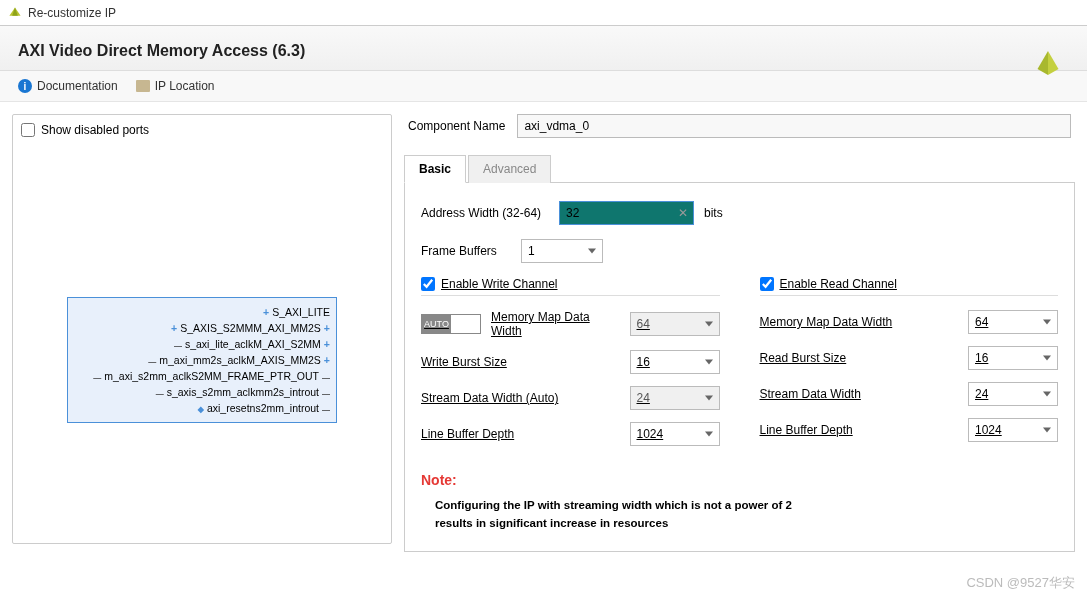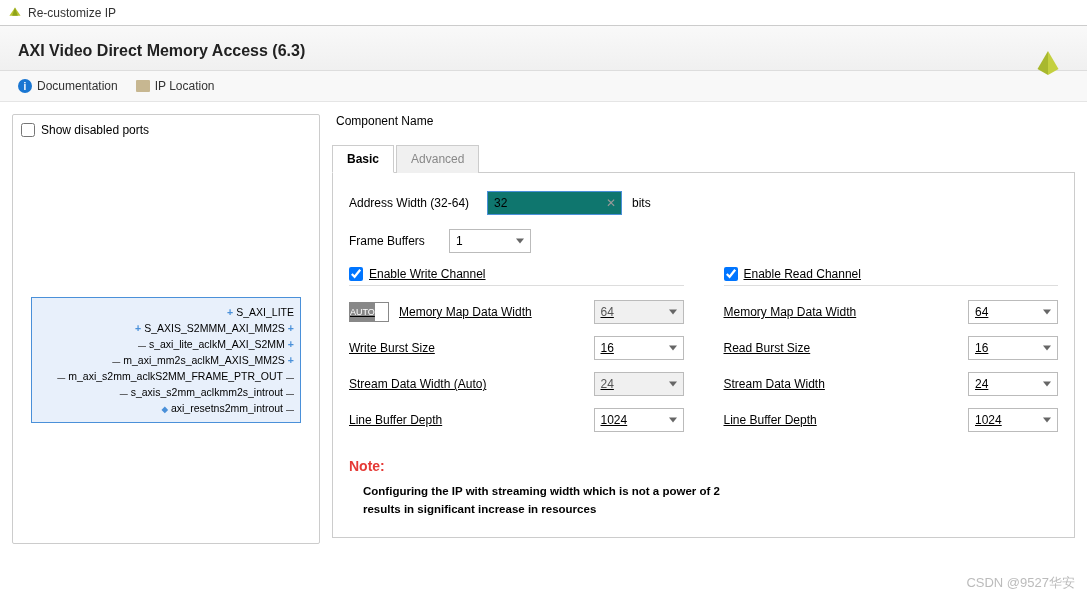--- a/index.html
+++ b/index.html
@@ -8,21 +8,21 @@
 .titlebar .icon { width: 14px; height: 14px; margin-right: 6px; }
 .titlebar .title { font-size: 12px; color: #333; }
 .header-section { background: linear-gradient(#f9f9f9, #f0f0f0); padding: 16px 18px 10px 18px; border-bottom: 1px solid #ddd; position: relative; }
 .ip-title { font-size: 16px; font-weight: bold; color: #222; }
 .logo { position: absolute; right: 24px; top: 22px; }
 .toolbar { padding: 8px 18px; background: #f8f8f8; border-bottom: 1px solid #e5e5e5; display: flex; gap: 18px; align-items: center; }
 .tool-link { display: inline-flex; align-items: center; gap: 5px; color: #333; cursor: pointer; font-size: 12px; }
 .info-icon { width: 14px; height: 14px; border-radius: 50%; background: #1976d2; color: #fff; display: inline-flex; align-items: center; justify-content: center; font-size: 10px; font-weight: bold; }
 .folder-icon { width: 14px; height: 12px; background: #c7b791; border-radius: 1px; position: relative; }
 .main { display: flex; padding: 12px; gap: 12px; }
-.left-panel { width: 308px; border: 1px solid #ccc; background: #fff; border-radius: 2px; padding: 8px; height: 430px; }
+.left-panel { width: 380px; border: 1px solid #ccc; background: #fff; border-radius: 2px; padding: 8px; height: 430px; }
 .disabled-ports-row { display: flex; align-items: center; gap: 6px; margin-bottom: 12px; }
 .block-diagram { margin: 160px auto 0 auto; width: 270px; border: 1px solid #4a90d9; background: #e8f0fb; position: relative; font-family: Arial; font-size: 10.5px; padding: 6px 0; }
 .block-diagram .row { display: flex; justify-content: flex-end; padding: 2px 6px; }
 .block-diagram .port-l, .block-diagram .port-r { white-space: nowrap; }
 .block-diagram .port-l::before { content: "+"; color: #4a90d9; margin-right: 3px; font-weight: bold; }
 .block-diagram .port-l.noplus::before { content: "\2014"; color: #333; font-size: 8px; margin-right: 3px; }
 .block-diagram .port-l.bullet::before { content: "\25C6"; font-size: 8px; margin-right: 3px; }
 .block-diagram .port-r::after { content: "+"; color: #4a90d9; margin-left: 3px; font-weight: bold; }
 .block-diagram .port-r.noplus::after { content: "\2014"; color: #333; font-size: 8px; margin-left: 3px; }
 .right-panel { flex: 1; }
@@ -34,21 +34,21 @@
 .tab-content { border: 1px solid #ccc; border-top: none; padding: 18px 16px; }
 .form-row { display: flex; align-items: center; gap: 10px; margin-bottom: 14px; }
 .form-row label { min-width: 128px; font-size: 12px; }
 .addr-input { border: 1.5px solid #4a90d9; padding: 3px 6px; width: 135px; height: 24px; font-size: 12px; background: #0f766e; position: relative; }
 .addr-input-wrap { position: relative; display: inline-block; }
 .clear-icon { position: absolute; right: 6px; top: 50%; transform: translateY(-50%); color: #999; cursor: pointer; font-size: 12px; }
 .select-box { border: 1px solid #bbb; padding: 3px 22px 3px 6px; width: 82px; height: 24px; font-size: 12px; background: #fff; position: relative; display: inline-flex; align-items: center; cursor: pointer; }
 .select-box.wide { width: 90px; }
 .select-box::after { content: ""; position: absolute; right: 6px; top: 50%; border-left: 4px solid transparent; border-right: 4px solid transparent; border-top: 5px solid #666; transform: translateY(-50%); }
 .select-box.disabled { background: #f0f0f0; color: #555; }
-.toggle-switch { display: inline-flex; border: 1px solid #888; width: 40px; height: 20px; font-size: 9px; cursor: pointer; justify-content: center; }
+.toggle-switch { display: inline-flex; border: 1px solid #888; width: 60px; height: 20px; font-size: 9px; cursor: pointer; justify-content: center; }
 .toggle-switch .side { flex: 1; display: flex; align-items: center; justify-content: center; }
 .toggle-switch .side.active { background: #888; color: #fff; }
 .channels { display: flex; gap: 40px; }
 .channel { flex: 1; text-decoration: underline; }
 .channel-header { display: flex; align-items: center; gap: 6px; margin-bottom: 14px; border-bottom: 1px solid #ddd; padding-bottom: 4px; }
 .channel-row { display: flex; align-items: center; margin-bottom: 12px; gap: 10px; }
 .channel-row .lbl { flex: 1; font-size: 12px; }
 .note-title { color: #e53935; font-weight: bold; font-size: 14px; margin: 14px 0 8px 0; }
 .note-text { font-size: 11.5px; font-weight: bold; padding-left: 14px; line-height: 1.6; }
 .watermark { position: fixed; right: 12px; bottom: 8px; color: rgba(120,120,120,0.5); font-size: 13px; pointer-events: none; }
@@ -119,20 +119,21 @@
       <div class="row">
           <span class="port-l bullet">axi_resetn</span>
           <span class="port-r noplus">s2mm_introut</span>
         </div>
     </div>
   </div>
 
   <div class="right-panel">
     <div class="component-name-row">
       <label>Component Name</label>
+      <input type="text" readonly="" value="axi_vdma_0" style="">
     </div>
 
     <div class="tabs">
       <div class="tab active">Basic</div>
       <div class="tab">Advanced</div>
     </div>
 
     <div class="tab-content">
       <div class="form-row">
         <label>Address Width (32-64)</label>

